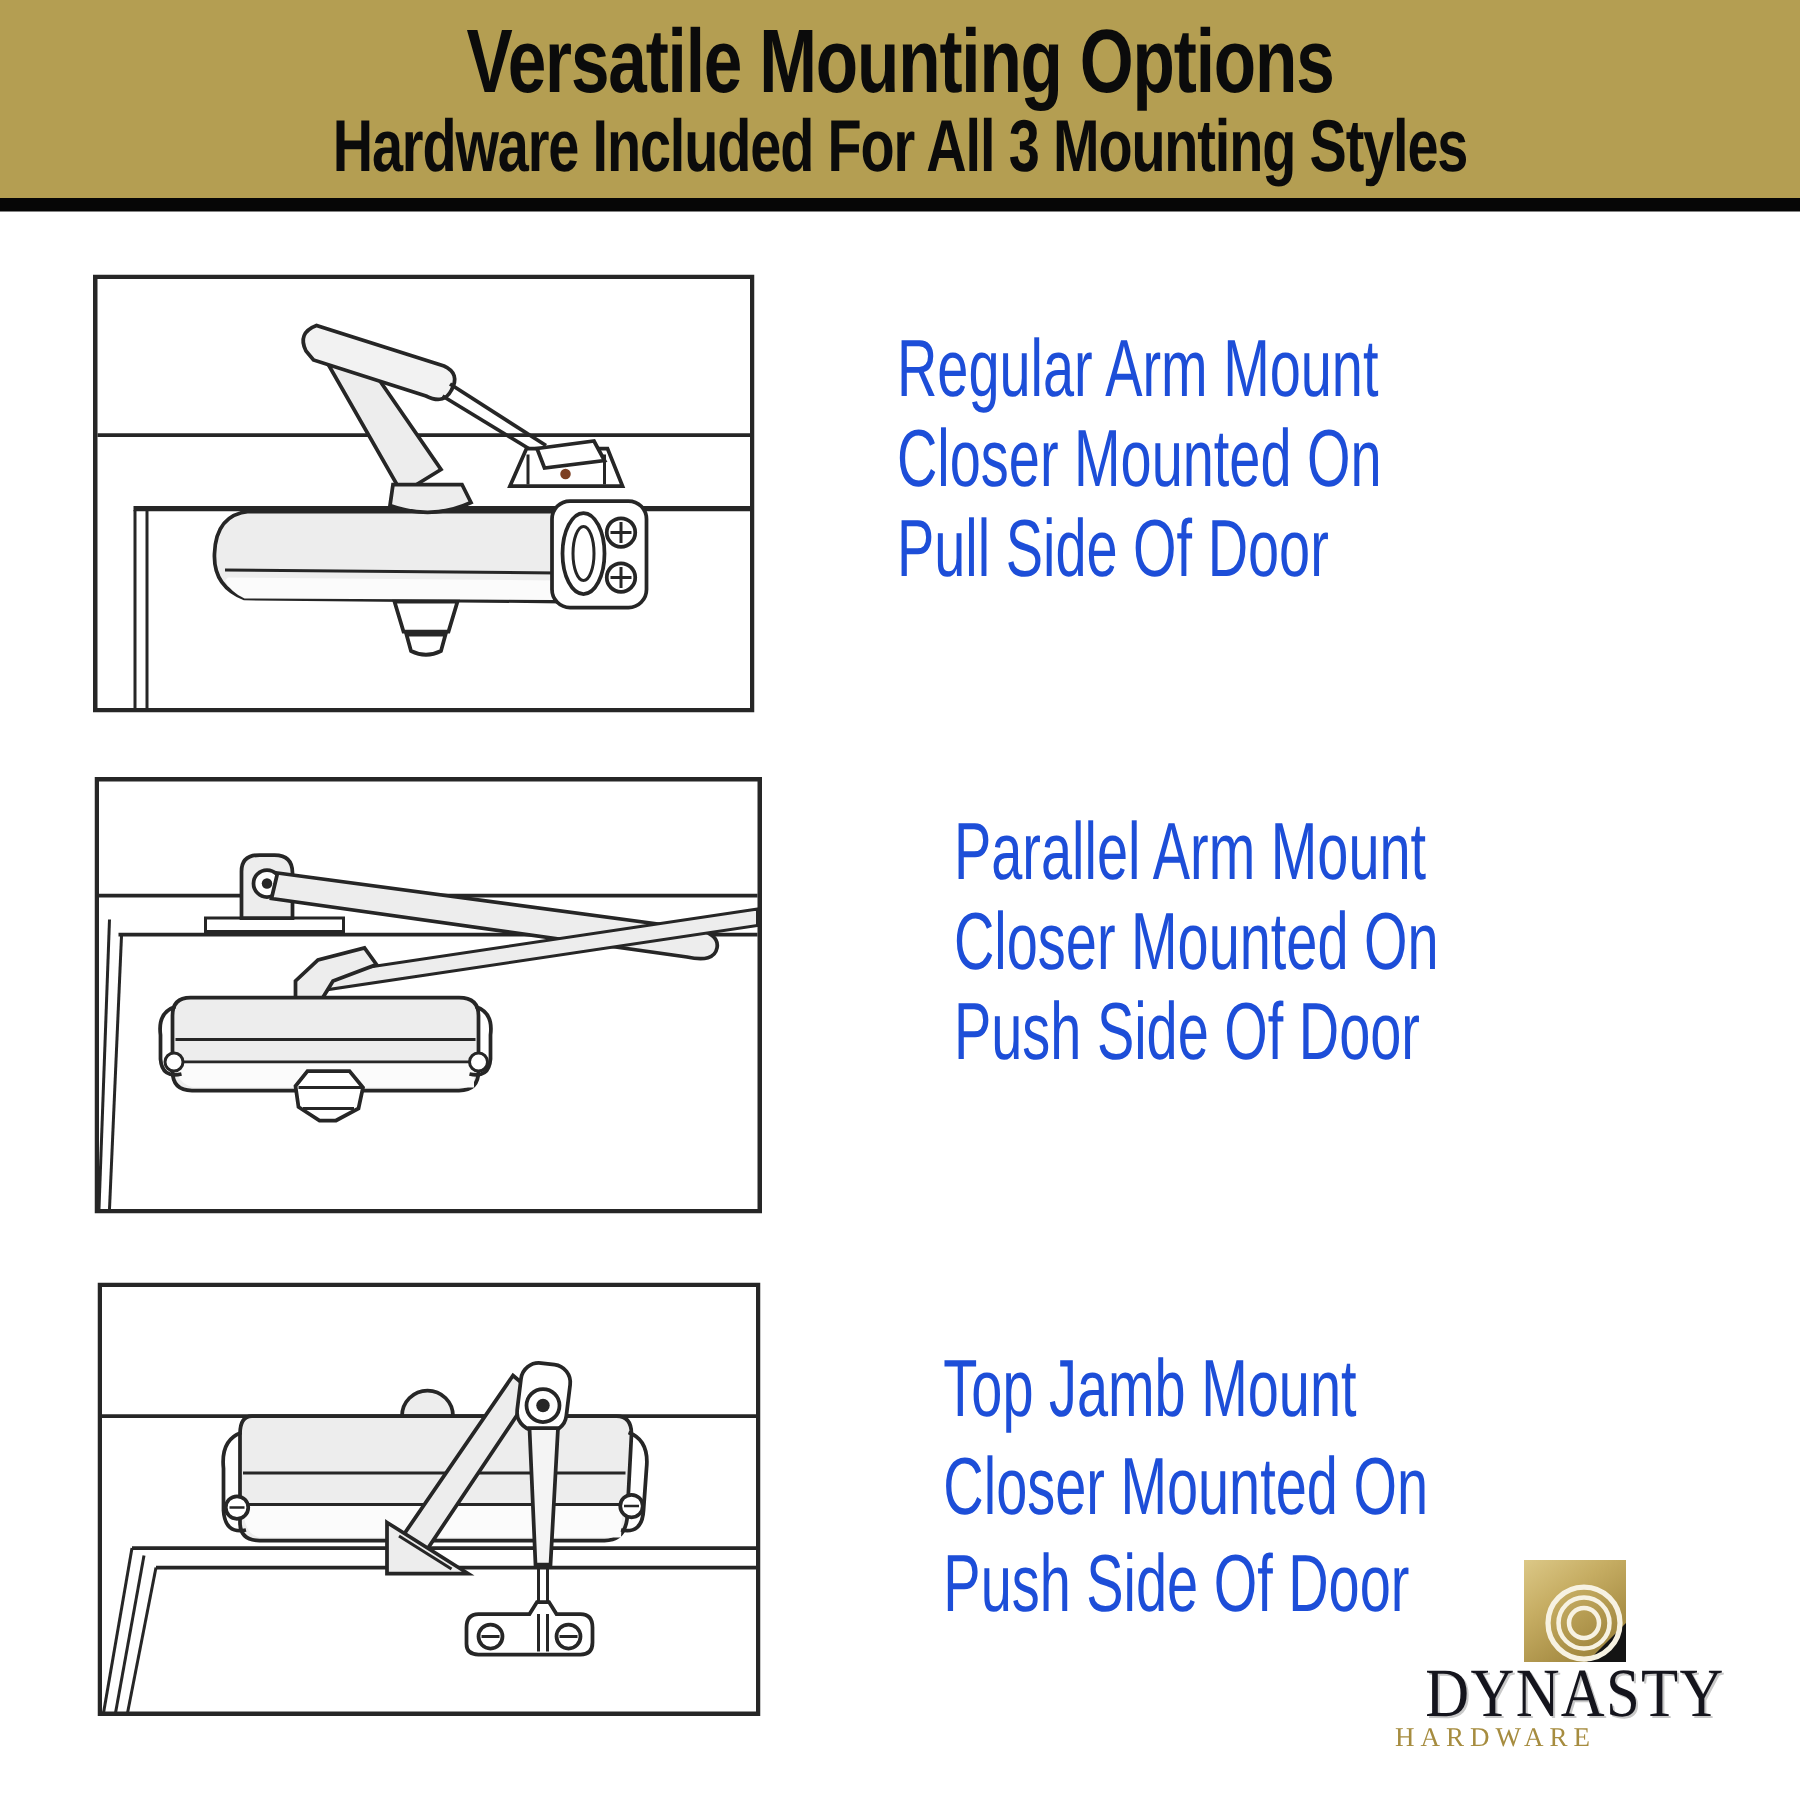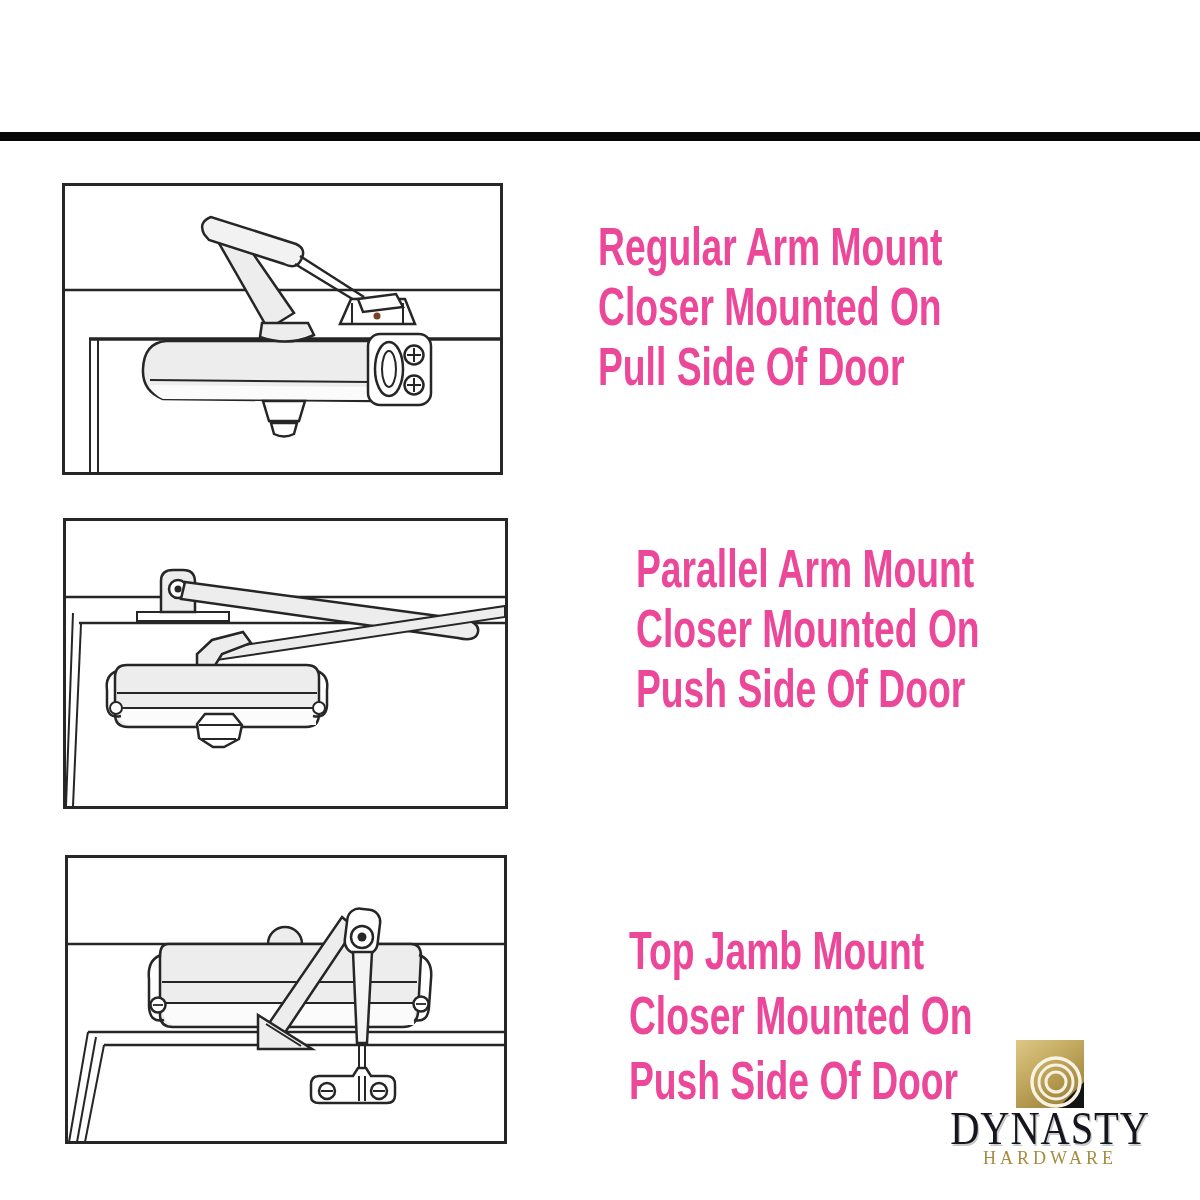--- a/index.html
+++ b/index.html
@@ -17,45 +17,49 @@
            transform:scaleX(0.76);transform-origin:50% 50%;letter-spacing:-1px;white-space:nowrap;}
 
   
   .diagram-box{position:absolute;background:#fff;}
   .diagram-box svg{display:block;}
   #box1{left:62px;top:183px;width:441px;height:292px;}
   #box2{left:63px;top:518px;width:445px;height:291px;}
   #box3{left:65px;top:855px;width:442px;height:289px;}
 
   
-  .caption{position:absolute;color:#ec4899;font-weight:bold;}
+  .caption{position:absolute;color:#1d4ed8;font-weight:normal;}
   .cap-line{font-size:54px;line-height:60px;white-space:nowrap;
             transform:scaleX(0.69);transform-origin:0 50%;}
   #cap1{left:598px;top:216px;width:430px;}
   #cap2{left:636px;top:538px;width:430px;}
-  #cap3{left:570px;top:918px;width:380px;text-align:center;}
+  #cap3{left:570px;top:894px;width:380px;text-align:center;}
   #cap3 .cap-line{transform-origin:50% 50%;line-height:65px;}
 
   
   .logo-square{position:absolute;left:1016px;top:1040px;width:68px;height:68px;
     background:linear-gradient(145deg,#dcc887 0%,#c6ad63 35%,#a98f46 72%,#927c38 100%);}
   .logo-square svg{display:block;}
   .logo-brand{position:absolute;left:930px;top:1106px;width:240px;text-align:center;
     font-family:"Liberation Serif","DejaVu Serif",serif;font-size:46px;line-height:1;
     color:#15151d;letter-spacing:1px;transform:scaleX(0.88);transform-origin:50% 50%;
     text-shadow:1.5px 1.5px 0 #c9c9c9;white-space:nowrap;}
-  .logo-sub{position:absolute;left:930px;top:1149px;width:240px;text-align:center;
+  .logo-sub{position:absolute;left:930px;top:1149px;width:240px;text-align:left;
     font-family:"Liberation Serif","DejaVu Serif",serif;font-size:18px;line-height:1;
     color:#a68c3f;letter-spacing:4px;white-space:nowrap;}
 </style>
 </head>
 <body>
 
 <div class="page">
 
+  <div class="header-band">
+    <div class="hdr-title">Versatile Mounting Options</div>
+    <div class="hdr-sub">Hardware Included For All 3 Mounting Styles</div>
+  </div>
   <div class="header-bar"></div>
 
   <div class="diagram-box" id="box1">
     <svg width="441" height="292" viewBox="0 0 441 292">
       <rect x="1.5" y="1.5" width="438" height="289" fill="#ffffff" stroke="#262626" stroke-width="3"></rect>
 
       <line x1="3" y1="107" x2="438" y2="107" stroke="#262626" stroke-width="2.5"></line>
       <line x1="27" y1="156" x2="438" y2="156" stroke="#262626" stroke-width="3.5"></line>
       <line x1="28" y1="157" x2="28" y2="289" stroke="#262626" stroke-width="2"></line>
       <line x1="36" y1="157" x2="36" y2="289" stroke="#262626" stroke-width="2"></line>

